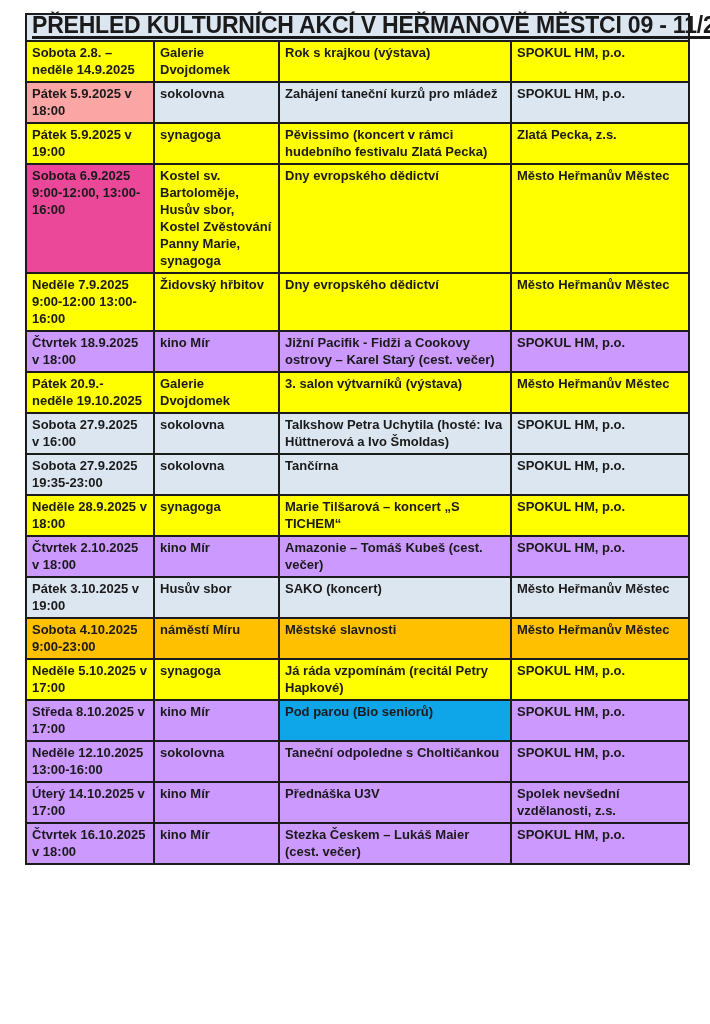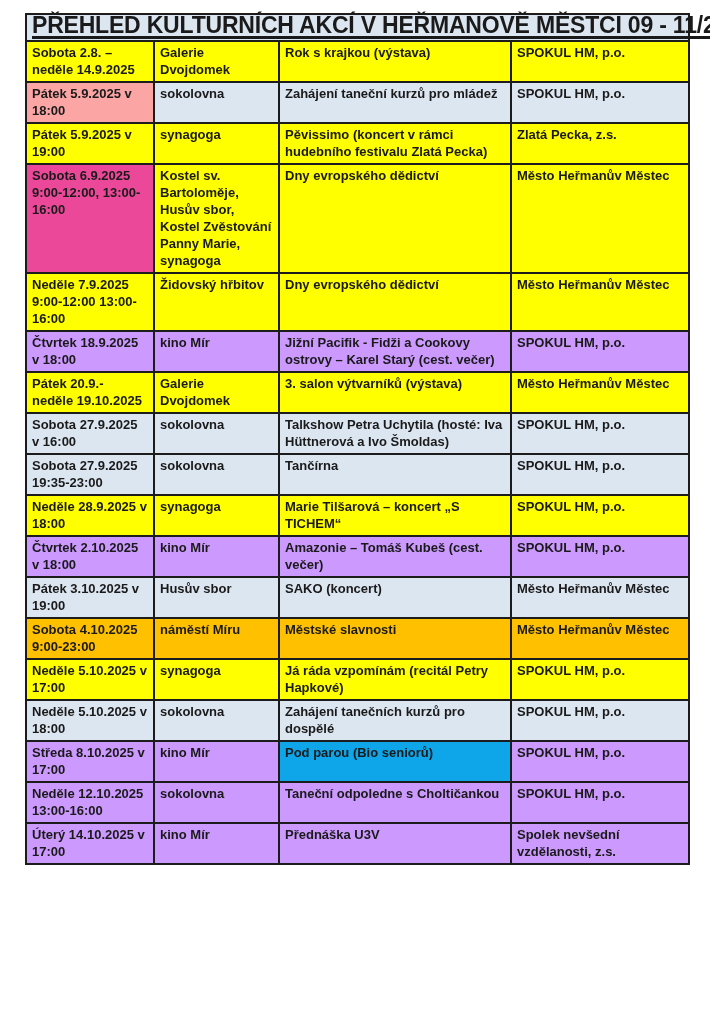--- a/index.html
+++ b/index.html
@@ -151,39 +151,39 @@
             <td style="background: rgb(255, 192, 0);">Městské slavnosti</td>
             <td style="background: rgb(255, 192, 0);">Město Heřmanův Městec</td>
           </tr>
           <tr>
             <td style="background: rgb(255, 255, 0);">Neděle 5.10.2025 v 17:00</td>
             <td style="background: rgb(255, 255, 0);">synagoga</td>
             <td style="background: rgb(255, 255, 0);">Já ráda vzpomínám (recitál Petry Hapkové)</td>
             <td style="background: rgb(255, 255, 0);">SPOKUL HM, p.o.</td>
           </tr>
           <tr>
-            <td style="background: rgb(220, 230, 241);">Neděle 5.10.2025 v 18:00</td>
-            <td style="background: rgb(220, 230, 241);">sokolovna</td>
-            <td style="background: rgb(220, 230, 241);">Zahájení tanečních kurzů pro dospělé</td>
-            <td style="background: rgb(220, 230, 241);">SPOKUL HM, p.o.</td>
-          </tr>
-          <tr>
             <td style="background: rgb(204, 153, 255);">Středa 8.10.2025 v 17:00</td>
             <td style="background: rgb(204, 153, 255);">kino Mír</td>
             <td style="background: #0ea5e9;">Pod parou (Bio seniorů)</td>
             <td style="background: rgb(204, 153, 255);">SPOKUL HM, p.o.</td>
           </tr>
           <tr>
             <td style="background: rgb(204, 153, 255);">Neděle 12.10.2025 13:00-16:00</td>
             <td style="background: rgb(204, 153, 255);">sokolovna</td>
             <td style="background: rgb(204, 153, 255);">Taneční odpoledne s Choltičankou</td>
             <td style="background: rgb(204, 153, 255);">SPOKUL HM, p.o.</td>
           </tr>
           <tr>
             <td style="background: rgb(204, 153, 255);">Úterý 14.10.2025 v 17:00</td>
             <td style="background: rgb(204, 153, 255);">kino Mír</td>
             <td style="background: rgb(204, 153, 255);">Přednáška U3V</td>
             <td style="background: rgb(204, 153, 255);">Spolek nevšední vzdělanosti, z.s.</td>
           </tr>
+          <tr>
+            <td style="background: rgb(204, 153, 255);">Čtvrtek 16.10.2025 v 18:00</td>
+            <td style="background: rgb(204, 153, 255);">kino Mír</td>
+            <td style="background: rgb(204, 153, 255);">Stezka Českem – Lukáš Maier (cest. večer)</td>
+            <td style="background: rgb(204, 153, 255);">SPOKUL HM, p.o.</td>
+          </tr>
         </tbody>
     </table>
   </div>
 </div>
 
 </body></html>

